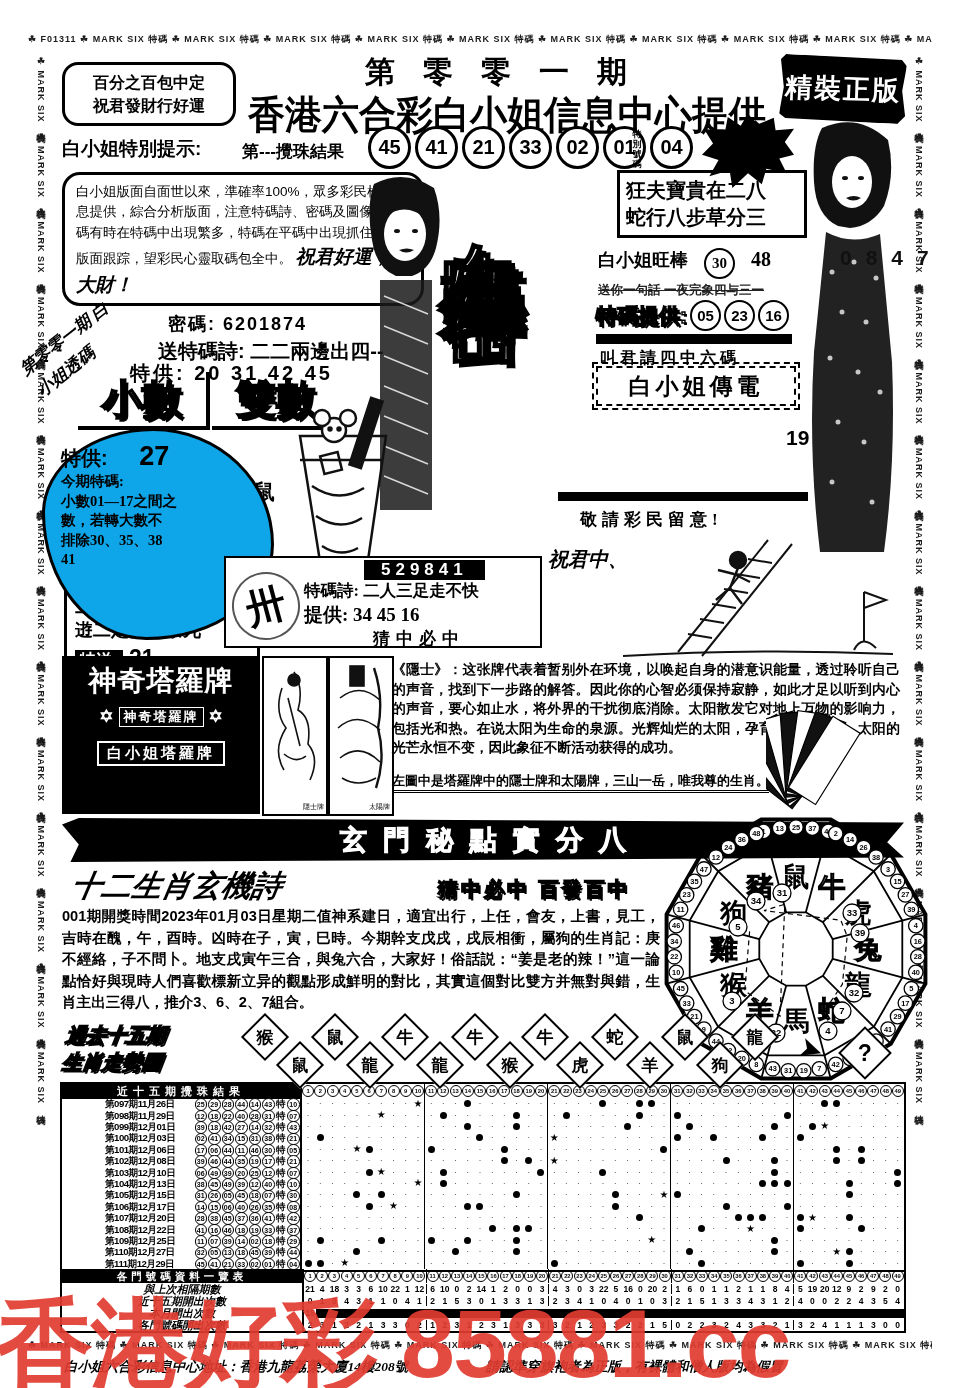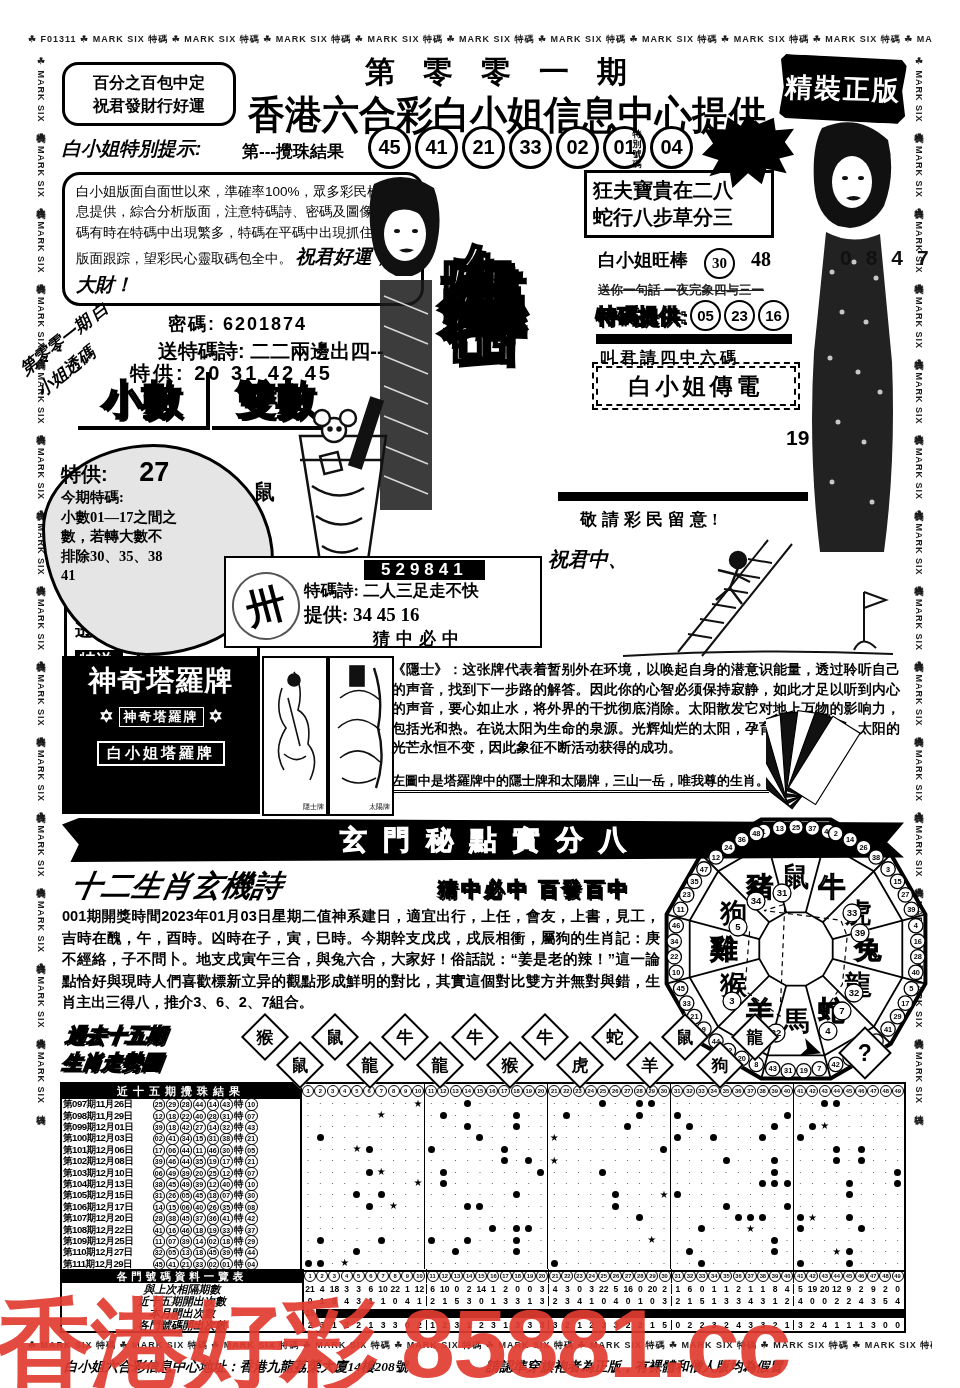--- a/index.html
+++ b/index.html
@@ -17,21 +17,21 @@
       border-radius:16px;display:flex;flex-direction:column;justify-content:center;align-items:center;
       font-size:16px;font-weight:bold;line-height:1.45;}
   #issueTitle{position:absolute;left:230px;top:52px;width:560px;text-align:center;font-size:30px;
       font-weight:900;letter-spacing:28px;white-space:nowrap;}
   #mainTitle{position:absolute;left:212px;top:90px;width:590px;text-align:center;font-size:37px;
       font-weight:900;white-space:nowrap;font-family:"Liberation Serif",serif;transform:scaleY(1.05);}
   #badge{position:absolute;left:780px;top:56px;width:126px;height:66px;background:#000;color:#fff;
       display:flex;align-items:center;justify-content:center;font-size:27px;font-weight:900;
       letter-spacing:2px;transform:rotate(2deg);
       clip-path:polygon(0 8%,4% 0,96% 3%,100% 12%,97% 50%,100% 88%,94% 100%,5% 97%,0 90%,3% 50%);}
-  #tipLabel{position:absolute;left:62px;top:136px;font-size:19px;font-weight:900;font-style:italic;}
+  #tipLabel{position:absolute;left:62px;top:136px;font-size:19px;font-weight:900;}
   #resultLabel{position:absolute;left:242px;top:140px;font-size:17px;font-weight:900;}
   #headerBalls{position:absolute;left:368px;top:126px;display:flex;gap:4px;}
   .ball{width:37px;height:37px;border:3px solid #000;border-radius:50%;background:#fff;
       display:flex;align-items:center;justify-content:center;font-size:20px;font-weight:900;}
   #specialStack{position:absolute;left:627px;top:130px;width:20px;font-size:9px;font-weight:bold;
       line-height:1.1;text-align:center;}
   #specialBall{position:absolute;left:650px;top:126px;}
   .burst{position:absolute;background:#000;
       clip-path:polygon(50% 0,61% 14%,78% 5%,80% 22%,100% 20%,90% 38%,100% 55%,84% 60%,92% 80%,70% 74%,65% 95%,50% 80%,33% 100%,30% 76%,8% 84%,18% 62%,0 55%,12% 40%,2% 20%,25% 24%,28% 4%,42% 16%);}
   #burst1{left:702px;top:114px;width:92px;height:74px;}
@@ -48,21 +48,21 @@
   .photo{position:absolute;overflow:hidden;}
   #photo1{left:360px;top:176px;width:88px;height:336px;}
   #photo2{left:792px;top:122px;width:112px;height:436px;}
   #photoNums{position:absolute;left:840px;top:246px;font-size:21px;font-weight:900;color:#111;
       letter-spacing:14px;z-index:3;}
   
   #vTitle{position:absolute;left:440px;top:176px;writing-mode:vertical-rl;font-size:84px;font-weight:900;
       color:#fff;-webkit-text-stroke:2.5px #000;text-shadow:5px 5px 0 #000;line-height:1;
       letter-spacing:8px;font-family:"Liberation Serif",serif;z-index:2;}
   
-  #poemBox{position:absolute;left:584px;top:170px;width:190px;border:3.5px solid #000;padding:4px 6px;
+  #poemBox{position:absolute;left:617px;top:170px;width:190px;border:3.5px solid #000;padding:4px 6px;
       font-size:20px;font-weight:900;line-height:1.35;white-space:nowrap;box-sizing:border-box;}
   #wbRow{position:absolute;left:598px;top:248px;display:flex;align-items:flex-start;gap:16px;
       font-size:18px;font-weight:900;font-family:"Liberation Serif",serif;}
   .ballSm{width:27px;height:27px;border:2px solid #000;border-radius:50%;display:inline-flex;
       align-items:center;justify-content:center;font-size:15px;font-weight:900;background:#fff;}
   #sentence{position:absolute;left:598px;top:282px;font-size:12.5px;font-weight:bold;color:#222;
       text-decoration:line-through;}
   #tetiRow{position:absolute;left:596px;top:300px;display:flex;align-items:center;gap:3px;}
   #tetiLabel{font-size:21px;font-weight:900;color:#fff;-webkit-text-stroke:1.5px #000;text-shadow:2px 2px 0 #000;}
   #blackBar1{position:absolute;left:596px;top:334px;width:196px;height:10px;background:#000;}
@@ -81,22 +81,22 @@
   #cdWish{position:absolute;left:548px;top:546px;font-size:20px;font-weight:900;font-style:italic;
       font-family:"Liberation Serif",serif;}
   #cdNum{position:absolute;left:786px;top:426px;font-size:21px;font-weight:bold;}
   #ladder{position:absolute;left:618px;top:522px;}
   
   .numHead{position:absolute;top:372px;width:128px;height:54px;display:flex;align-items:center;
       justify-content:center;font-size:40px;font-weight:900;border-bottom:4px solid #000;
       color:#fff;-webkit-text-stroke:2px #000;text-shadow:3px 3px 0 #000;}
   #numHeadL{left:78px;border-right:4px solid #000;}
   #numHeadR{left:212px;}
-  #bubble{position:absolute;left:42px;top:444px;width:232px;height:212px;border:3px solid #000;
-      border-radius:48% 52% 55% 45% / 40% 55% 45% 60%;padding:10px 16px;box-sizing:border-box;z-index:1;background:#e5e5e5;}
+  #bubble{position:absolute;left:42px;top:428px;width:232px;height:212px;border:3px solid #000;
+      border-radius:48% 52% 55% 45% / 40% 55% 45% 60%;padding:10px 16px;box-sizing:border-box;z-index:1;background:#0ea5e9;}
   #bubbleTg{font-size:20px;font-weight:900;}#bubbleTg b{font-size:27px;margin-left:26px;}
   .bubLine{font-size:14.5px;font-weight:bold;line-height:1.35;font-family:"Liberation Serif",serif;}
   #mouseArt{position:absolute;left:282px;top:396px;}
   #mouseChar{position:absolute;left:254px;top:478px;font-size:21px;font-weight:900;
       font-family:"Liberation Serif",serif;}
   #guessLabel{position:absolute;left:80px;top:562px;font-size:19px;font-weight:900;
       -webkit-text-stroke:0.6px #000;}
   #guessBox{position:absolute;left:64px;top:586px;width:196px;height:102px;border:3.5px solid #000;
       padding:5px 8px;box-sizing:border-box;}
   .guessLine{font-size:18px;font-weight:900;font-family:"Liberation Serif",serif;line-height:1.35;white-space:nowrap;}
@@ -146,21 +146,21 @@
       line-height:1.35;transform:skewX(-8deg);color:#fff;-webkit-text-stroke:1.6px #000;text-shadow:2px 2px 0 #000;}
   .diamond{position:absolute;width:30px;height:30px;border:2.5px solid #000;transform:rotate(45deg);
       background:#fff;display:flex;align-items:center;justify-content:center;}
   .diamond span{transform:rotate(-45deg);font-size:17px;font-weight:900;}
   #trendArrow{position:absolute;left:800px;top:1034px;font-size:26px;font-weight:900;transform:rotate(18deg);}
   
   #results{position:absolute;left:60px;top:1082px;width:846px;display:flex;}
   #rtable{width:242px;border:2px solid #000;box-sizing:border-box;}
   #rhead{background:#000;color:#fff;font-size:11px;font-weight:bold;text-align:center;height:15px;
       line-height:15px;letter-spacing:5px;}
-  .rrow{height:11.4px;display:flex;align-items:center;white-space:nowrap;padding-left:1px;}
+  .rrow{height:11.4px;display:flex;align-items:center;white-space:nowrap;padding-left:1px;justify-content:flex-end;}
   .rper{font-weight:bold;font-size:9.6px;width:89px;letter-spacing:-0.5px;}
   .bxs{width:10.5px;height:10.5px;border:1px solid #000;border-radius:50%;font-size:7px;font-weight:bold;
       display:inline-flex;align-items:center;justify-content:center;margin:0 0.5px;background:#fff;}
   .rte{font-weight:900;font-size:9.5px;margin:0 1px;}
   #matrix{flex:1;border:2px solid #000;border-left:none;box-sizing:border-box;}
   .mrow{display:flex;height:11.4px;align-items:center;}
   #mheadRow{height:14px;}
   .mcell{flex:1;display:flex;align-items:center;justify-content:center;font-size:7.5px;height:100%;box-sizing:border-box;}
   .gsep{border-right:1.8px solid #000;}
   .hc{width:10px;height:10px;border:1px solid #000;border-radius:50%;font-size:5.8px;font-weight:bold;

